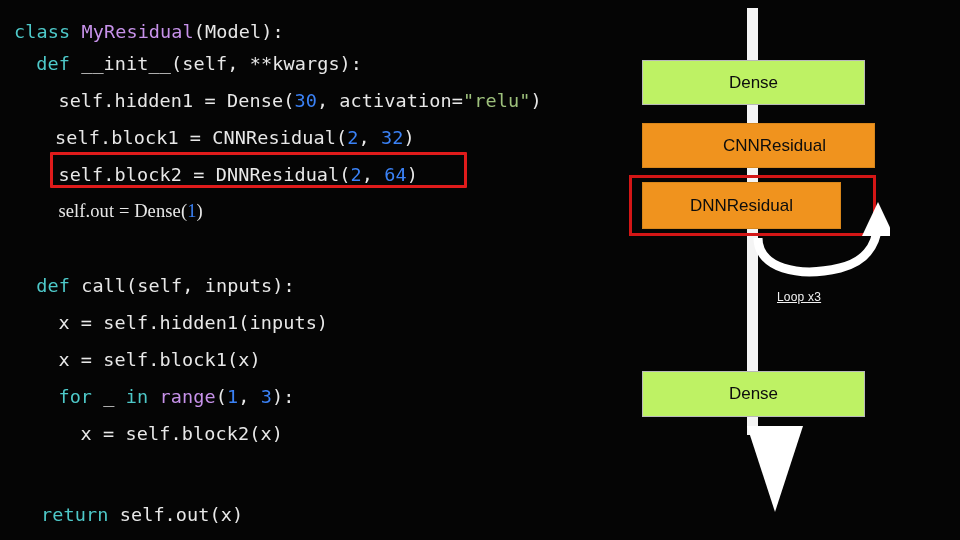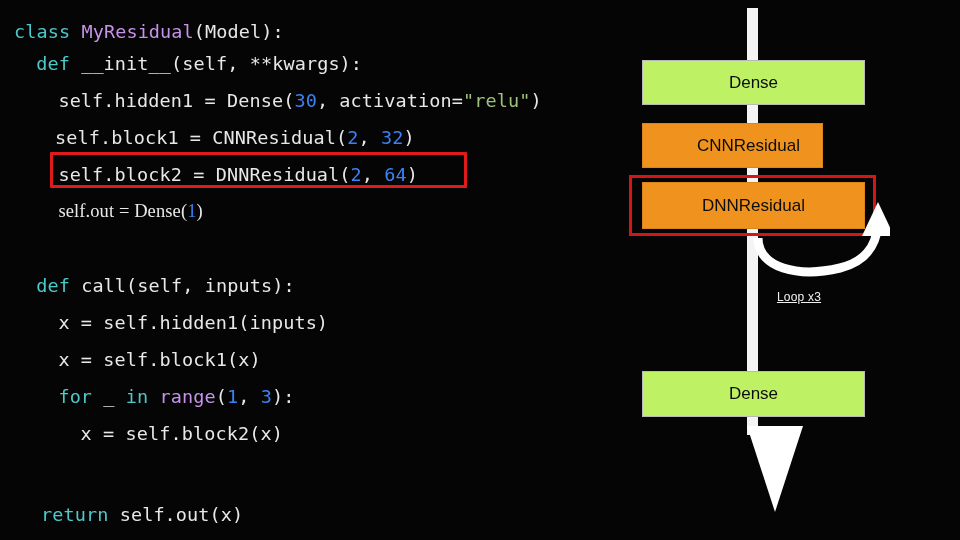--- a/index.html
+++ b/index.html
@@ -146,24 +146,24 @@
   <div id="diagram">
 
     <div class="spine" style="top: 8px; height: 54px;"></div>
       <div class="spine" style="top: 103px; height: 22px;"></div>
       <div class="spine" style="top: 166px; height: 18px;"></div>
       <div class="spine" style="top: 227px; height: 146px;"></div>
       <div class="spine" style="top: 415px; height: 20px;"></div>
       <div class="node dense" style="left: 22px; top: 60px; width: 223px; height: 45px;">
         <span>Dense</span>
       </div>
-      <div class="node resid" style="left: 22px; top: 123px; width: 181px; height: 45px; padding-left: 32px;">
+      <div class="node resid" style="left: 22px; top: 123px; width: 233px; height: 45px; padding-left: 32px;">
         <span>CNNResidual</span>
       </div>
-      <div class="node resid" style="left: 22px; top: 182px; width: 223px; height: 47px;">
+      <div class="node resid" style="left: 22px; top: 182px; width: 199px; height: 47px;">
         <span>DNNResidual</span>
       </div>
       <div class="node dense" style="left: 22px; top: 371px; width: 223px; height: 46px;">
         <span>Dense</span>
       </div>
       <div id="diagram-highlight"></div>
 
     <div id="loop-label">Loop x3</div>
 
     <svg id="loop-arrow" width="150" height="95" viewBox="0 0 150 95">

